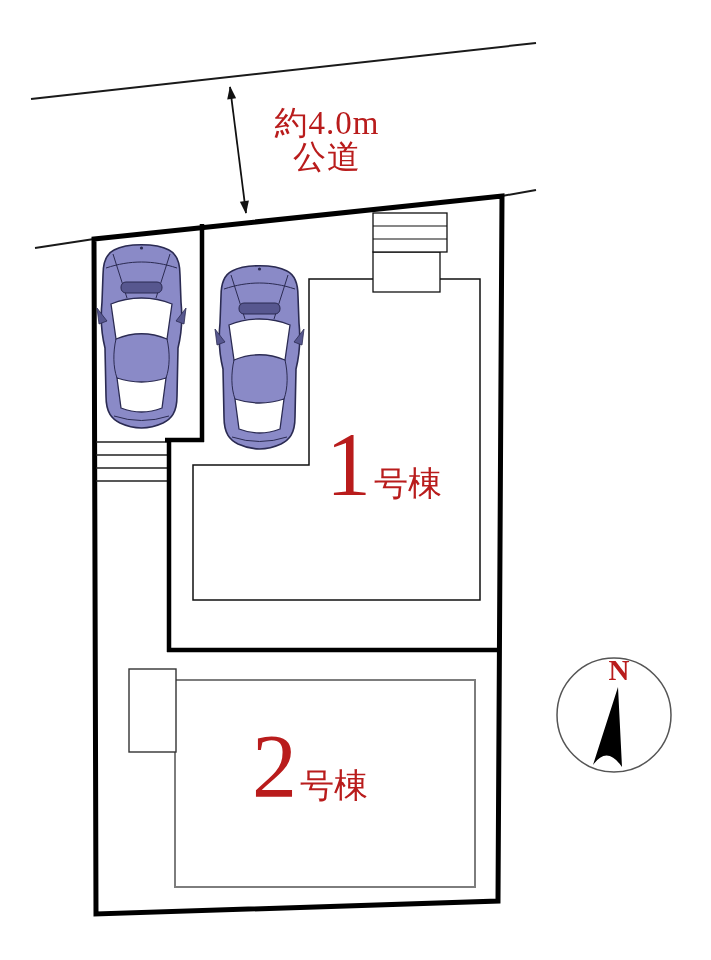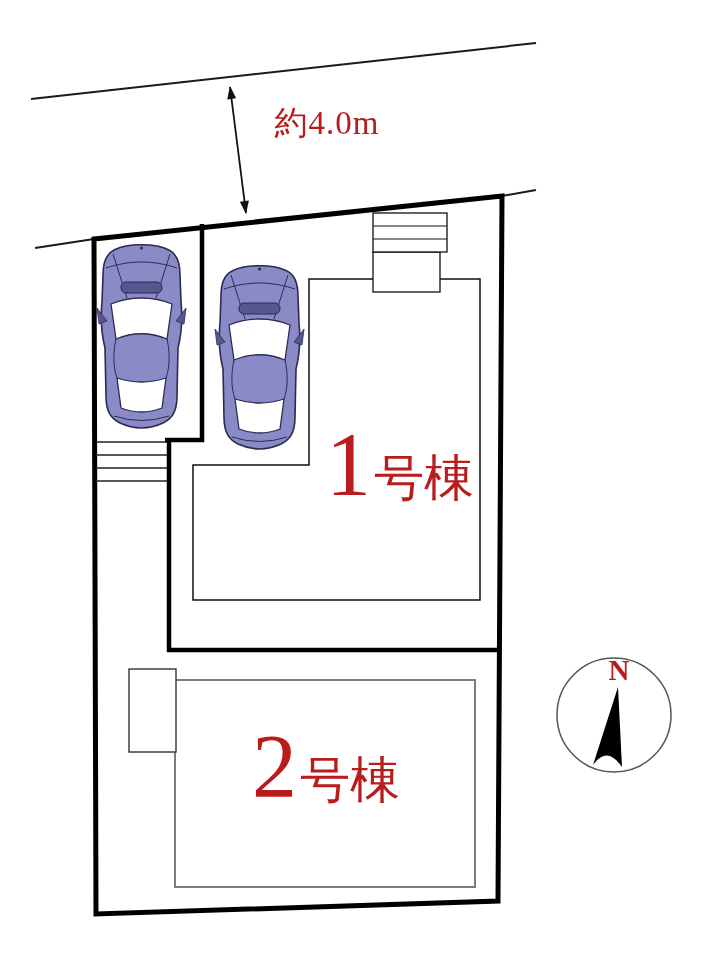--- a/index.html
+++ b/index.html
@@ -12,21 +12,21 @@
   }
   #plan-svg{position:absolute;left:0;top:0;}
   .overlay{position:absolute;color:#b91c1c;}
   #road-label{
     left:247px;top:106px;width:160px;
     text-align:center;font-size:33px;line-height:34px;
     letter-spacing:1px;
   }
   .unit-label{display:flex;align-items:baseline;white-space:nowrap;}
   .unit-number{font-size:90px;line-height:88px;font-weight:normal;}
-  .unit-suffix{font-size:50px;line-height:50px;margin-left:3px;}
+  .unit-suffix{font-size:34px;line-height:50px;margin-left:3px;}
   #unit1-label{left:326px;top:421px;}
   #unit2-label{left:252px;top:723px;}
   #north-label{
     left:594px;top:655px;width:50px;text-align:center;
     font-size:29px;font-weight:bold;line-height:30px;
   }
 </style>
 </head>
 <body>
 
@@ -102,20 +102,21 @@
     <use href="#car-shape" transform="translate(218,263)"></use>
 
     <g>
       <circle cx="614" cy="715" r="57" fill="#ffffff" stroke="#555" stroke-width="1.5"></circle>
       <path d="M618,687 L622,767 Q607,745 593,765 Z" fill="#000"></path>
     </g>
   </svg>
 
   <div id="road-label" class="overlay">
     <span style="display:block">約4.0m</span>
+    <span style="display:block">公道</span>
   </div>
 
   <div id="unit1-label" class="overlay unit-label">
     <span class="unit-number">1</span>
     <span class="unit-suffix">号棟</span>
   </div>
 
   <div id="unit2-label" class="overlay unit-label">
     <span class="unit-number">2</span>
     <span class="unit-suffix">号棟</span>

